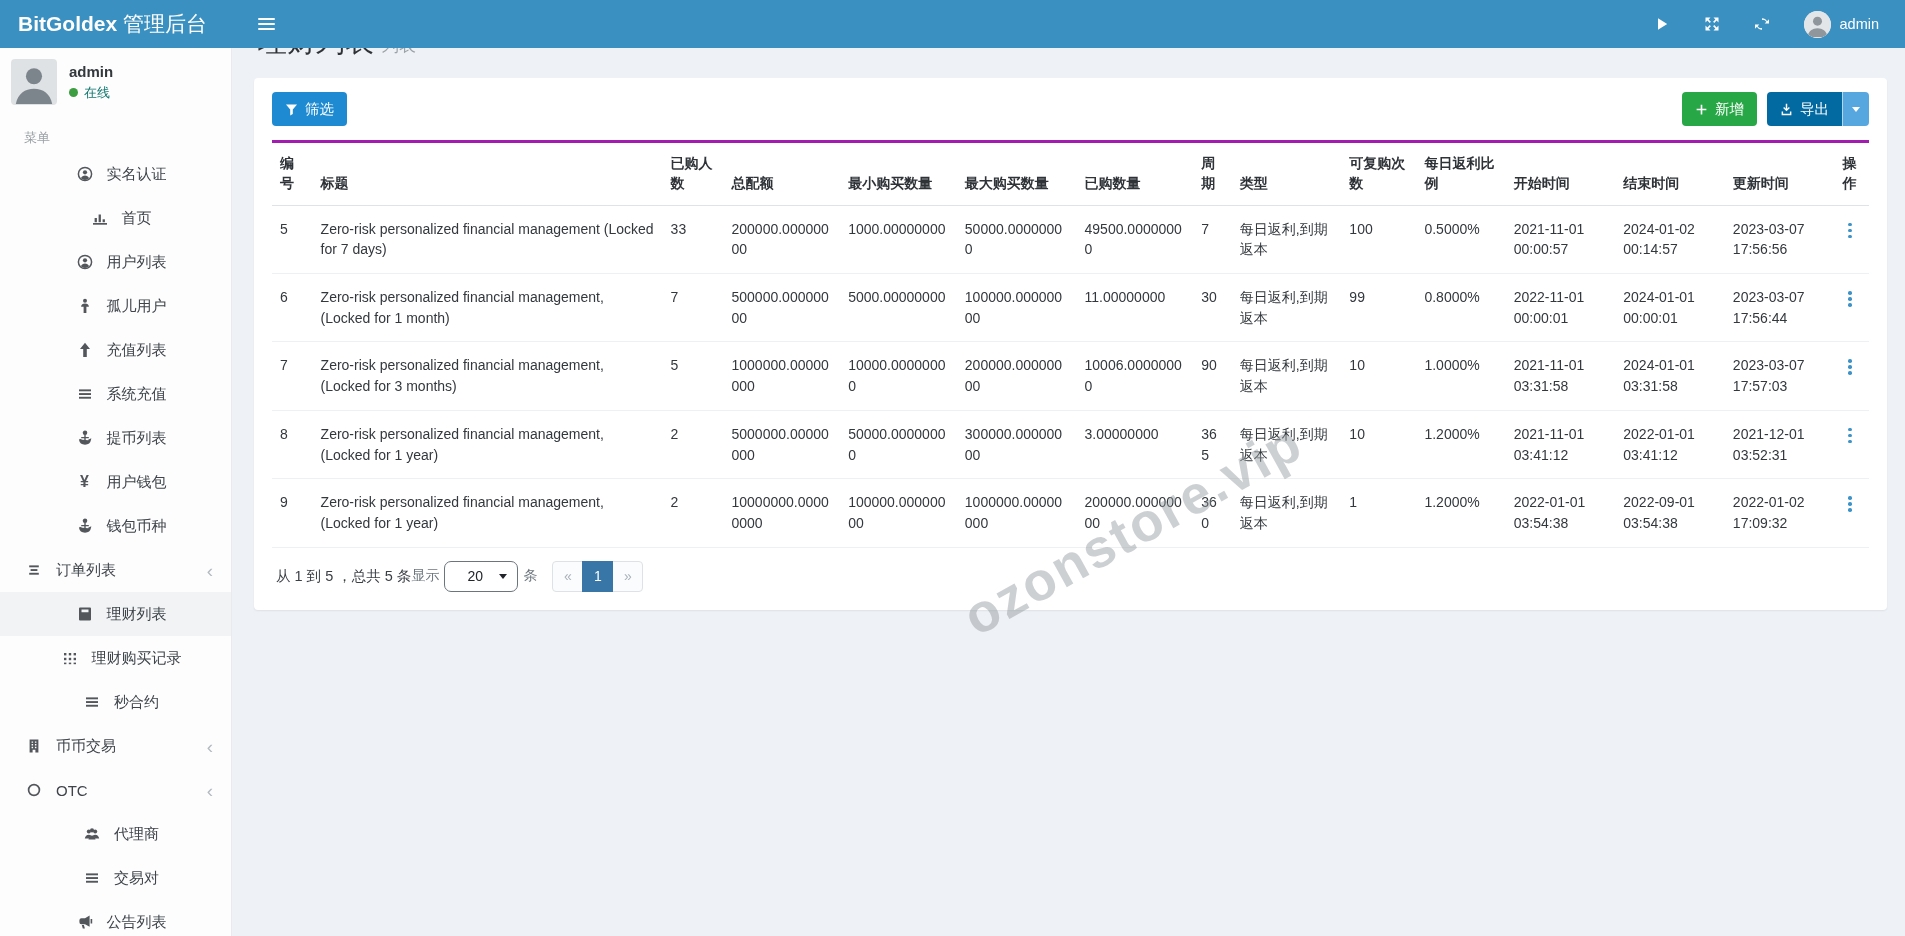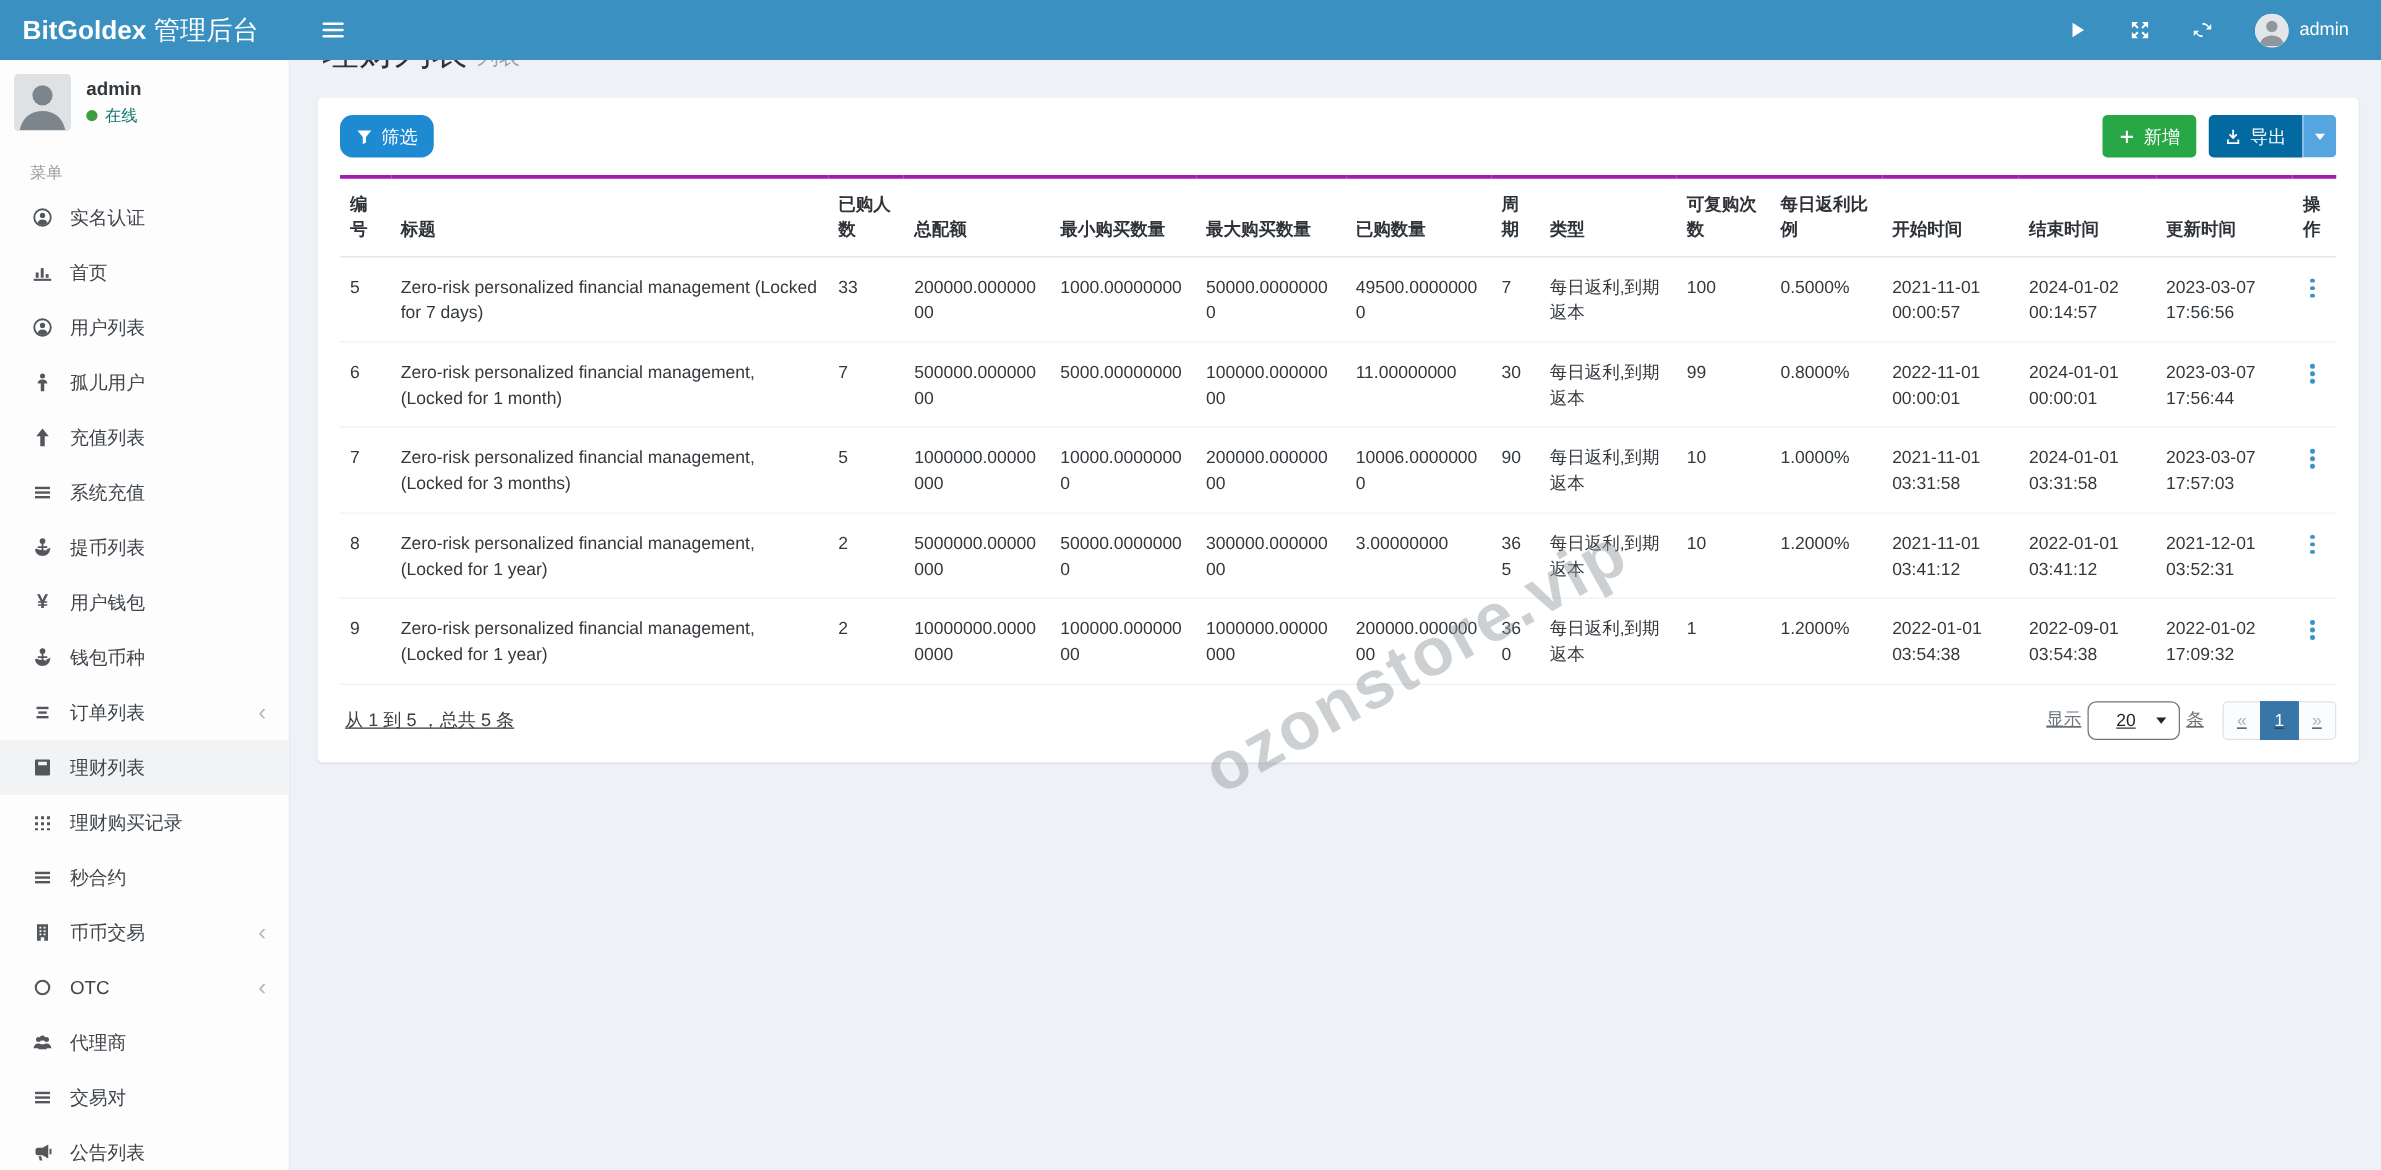--- a/index.html
+++ b/index.html
@@ -32,21 +32,21 @@
   }
   .profile { display:flex; align-items:center; gap:12px; padding:11px 10px 9px 11px; }
   .avatar-lg { width:46px; height:46px; border-radius:4px; overflow:hidden; flex:0 0 auto; }
   .avatar-lg svg { width:100%; height:100%; }
   .profile-name { font-size:15px; font-weight:700; color:#33383d; }
   .profile-status { display:flex; align-items:center; gap:6px; margin-top:4px; font-size:13px; color:#0f766e; }
   .dot { width:9px; height:9px; border-radius:50%; background:#3c9e41; }
   .menu-label { padding:15px 0 5px 24px; font-size:13px; color:#9ba1a6; }
   .menu-item {
     display:flex; align-items:center; height:44px; padding:0 14px 0 25px;
-    color:#3e444a; font-size:15px; text-decoration:none; cursor:pointer;
+    color:#3e444a; font-size:15px; text-decoration:none; cursor:pointer;justify-content:center;
   }
   .menu-item.active { background:#f1f3f4; }
   .mi-icon { width:18px; height:16px; margin-right:13px; display:inline-flex; align-items:center; justify-content:center; color:#53575c; flex:0 0 auto; }
   .mi-icon svg { width:16px; height:16px; fill:currentColor; }
   .mi-icon .txt { font-size:16px; font-weight:700; line-height:1; }
   .mi-chevron { margin-left:auto; color:#b3bac0; font-size:19px; line-height:1; padding-right:4px; }
   
   .content { margin-left:232px; padding:18px 18px 0 22px; }
   .page-header { display:flex; align-items:center; justify-content:space-between; padding:4px 2px 16px 4px; }
   .page-title { font-size:29px; font-weight:500; color:#2f3338; }
@@ -61,41 +61,41 @@
     position:relative; background:#fff; border-radius:4px;
     box-shadow:0 1px 2px rgba(0,0,0,.07); padding:14px 18px 18px;
   }
   .toolbar { display:flex; align-items:center; justify-content:space-between; margin-bottom:14px; }
   .btn {
     display:inline-flex; align-items:center; gap:7px; height:34px; padding:0 13px;
     border:none; border-radius:4px; color:#fff; font-size:14.5px; cursor:pointer;
     font-family:inherit;
   }
   .btn svg { width:13px; height:13px; fill:#fff; }
-  .btn-filter { background:#1d8ad2;border-radius:10px; }
+  .btn-filter { background:#1d8ad2; }
   .btn-add { background:#27a746; }
   .btn-export { background:#0369a1; border-radius:4px 0 0 4px; }
   .btn-caret { background:#56a7e0; border-radius:0 4px 4px 0; border-left:1px solid rgba(255,255,255,.55); padding:0 9px; height:34px; }
   .caret-down { display:inline-block; width:0; height:0; border-left:4.5px solid transparent; border-right:4.5px solid transparent; border-top:5px solid #fff; }
   .toolbar-right { display:flex; align-items:center; gap:10px; }
   .export-group { display:flex; }
   
   table.data-table { width:100%; border-collapse:collapse; table-layout:fixed; border-top:3px solid #a21caf; }
   .data-table th {
     text-align:left; vertical-align:bottom; font-weight:700; font-size:14px; color:#2f3338;
     padding:10px 8px 11px; line-height:1.45; border-bottom:1px solid #dfe3e7;
   }
   .data-table td {
     vertical-align:top; font-size:14px; color:#33383d; padding:13px 8px;
     line-height:1.48; border-bottom:1px solid #eef1f3; word-wrap:break-word;
   }
   .actions-btn { background:none; border:none; cursor:pointer; display:flex; flex-direction:column; gap:2.5px; padding:4px 6px; }
   .actions-btn i { width:3.5px; height:3.5px; border-radius:50%; background:#3d93c9; display:block; }
   
-  .table-footer { display:flex; align-items:center; justify-content:space-between; margin-top:13px;text-decoration:underline; }
+  .table-footer { display:flex; align-items:center; justify-content:flex-start; margin-top:13px; }
   .footer-summary { font-size:14.5px; color:#3a3f44; padding-left:4px; }
   .footer-right { display:flex; align-items:center; gap:5px; }
   .show-label, .unit-label { font-size:14px; color:#6c757d; }
   .pagesize {
     display:flex; align-items:center; justify-content:space-between;
     width:74px; height:31px; border:1px solid #6c757d; border-radius:7px;
     padding:0 10px 0 22px; background:#fff; cursor:pointer; font-size:14px; color:#212529;
   }
   .pagesize .caret-down { border-top-color:#212529; }
   .pager { display:flex; margin-left:10px; }

